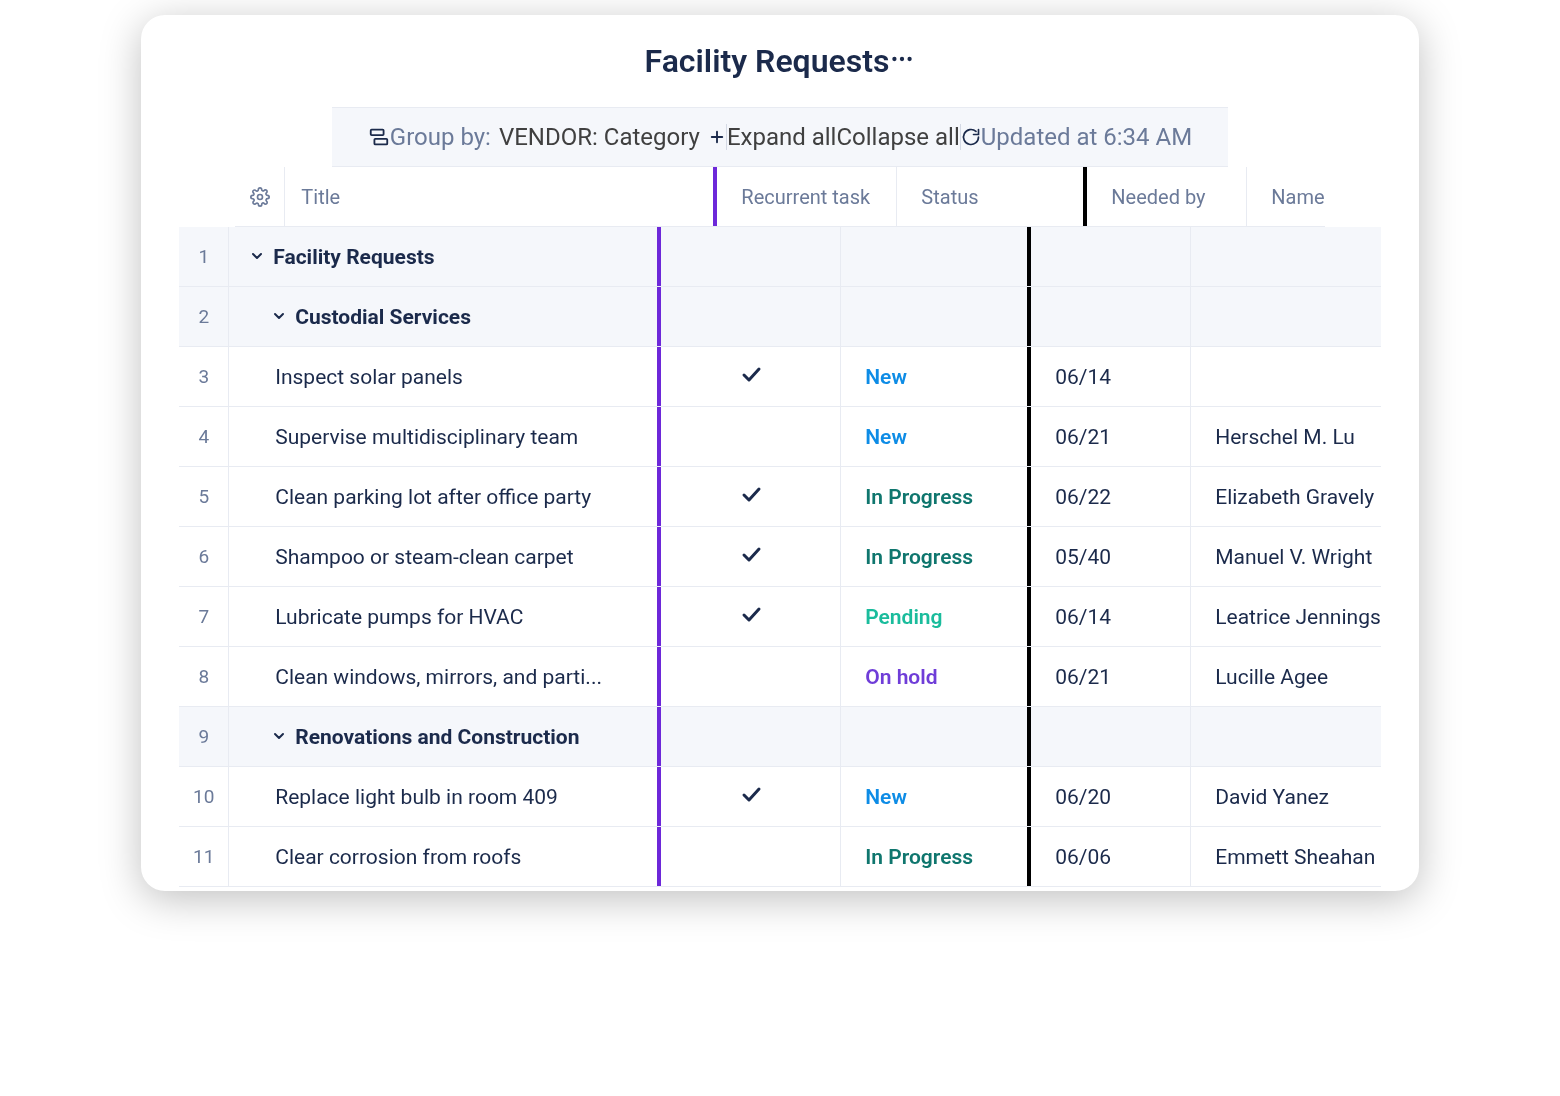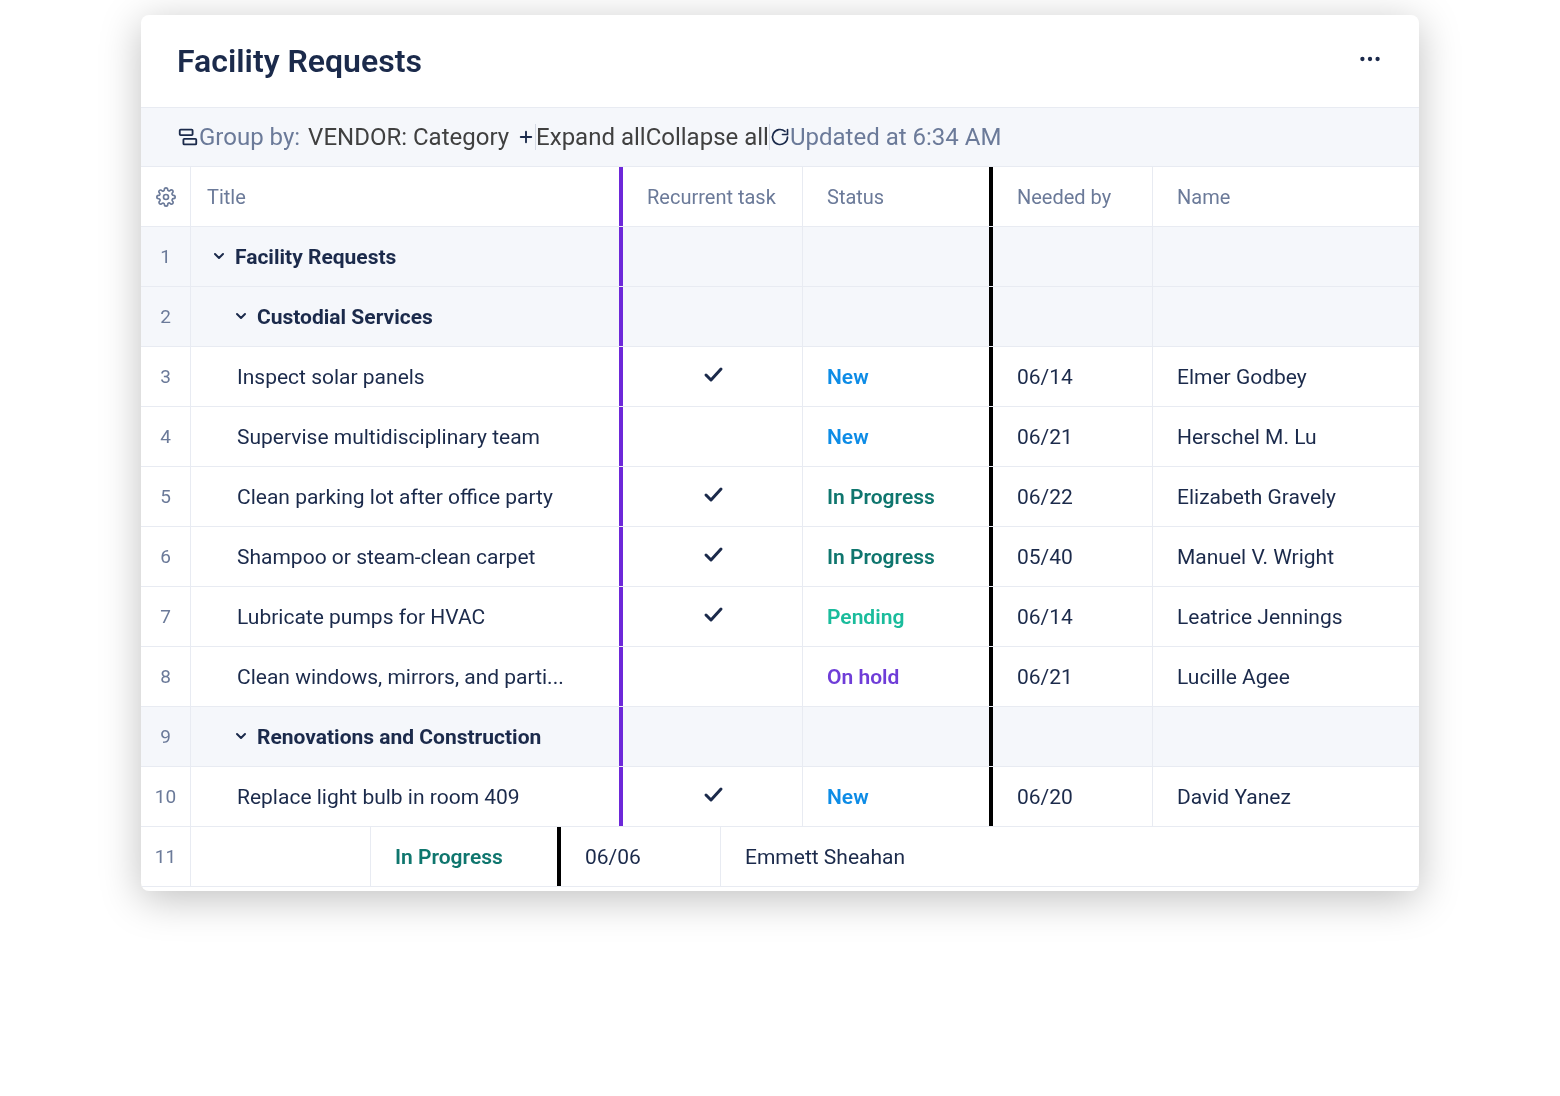--- a/index.html
+++ b/index.html
@@ -7,25 +7,26 @@
   body {
     font-family: -apple-system, BlinkMacSystemFont, "Segoe UI", Roboto, Helvetica, Arial, sans-serif;
     background: transparent;
     padding: 15px 15px 0 15px;
   }
   .card {
     width: 1278px;
     height: 876px;
     margin: 0 auto;
     background: #ffffff;
-    border-radius: 8px;
+    border-radius: 24px;
     box-shadow: 0 8px 40px rgba(0,0,0,0.25);
     overflow: hidden;
     display: flex;
     flex-direction: column;
+    align-items: center;
   }
   .card-header {
     display: flex;
     align-items: center;
     justify-content: space-between;
     padding: 20px 36px 20px 36px;
     height: 92px;
   }
   .card-title {
     font-size: 32px;
@@ -183,21 +184,20 @@
         </div>
     <div class="col-recurrent center">
           <span><svg width="24" height="24" viewBox="0 0 24 24" fill="none" stroke="#1b2a4b" stroke-width="3" stroke-linecap="round" stroke-linejoin="round">
               <polyline points="5 13 10 18 20 7"></polyline>
             </svg></span>
         </div>
     <div class="col-status">
           <span class="status-New">New</span>
         </div>
     <div class="col-needed">06/14</div>
-    <div class="col-name">Elmer Godbey</div>
   </div>
   <div class="row">
     <div class="col-num">4</div>
     <div class="col-title indent-data">
           <span class="title-text">Supervise multidisciplinary team</span>
         </div>
     <div class="col-recurrent center"></div>
     <div class="col-status">
           <span class="status-New">New</span>
         </div>
@@ -290,20 +290,23 @@
             </svg></span>
         </div>
     <div class="col-status">
           <span class="status-New">New</span>
         </div>
     <div class="col-needed">06/20</div>
     <div class="col-name">David Yanez</div>
   </div>
   <div class="row">
     <div class="col-num">11</div>
+    <div class="col-title indent-data">
+          <span class="title-text">Clear corrosion from roofs</span>
+        </div>
     <div class="col-recurrent center"></div>
     <div class="col-status">
           <span class="status-InProgress">In Progress</span>
         </div>
     <div class="col-needed">06/06</div>
     <div class="col-name">Emmett Sheahan</div>
   </div>
     </div>
 
 </div>

